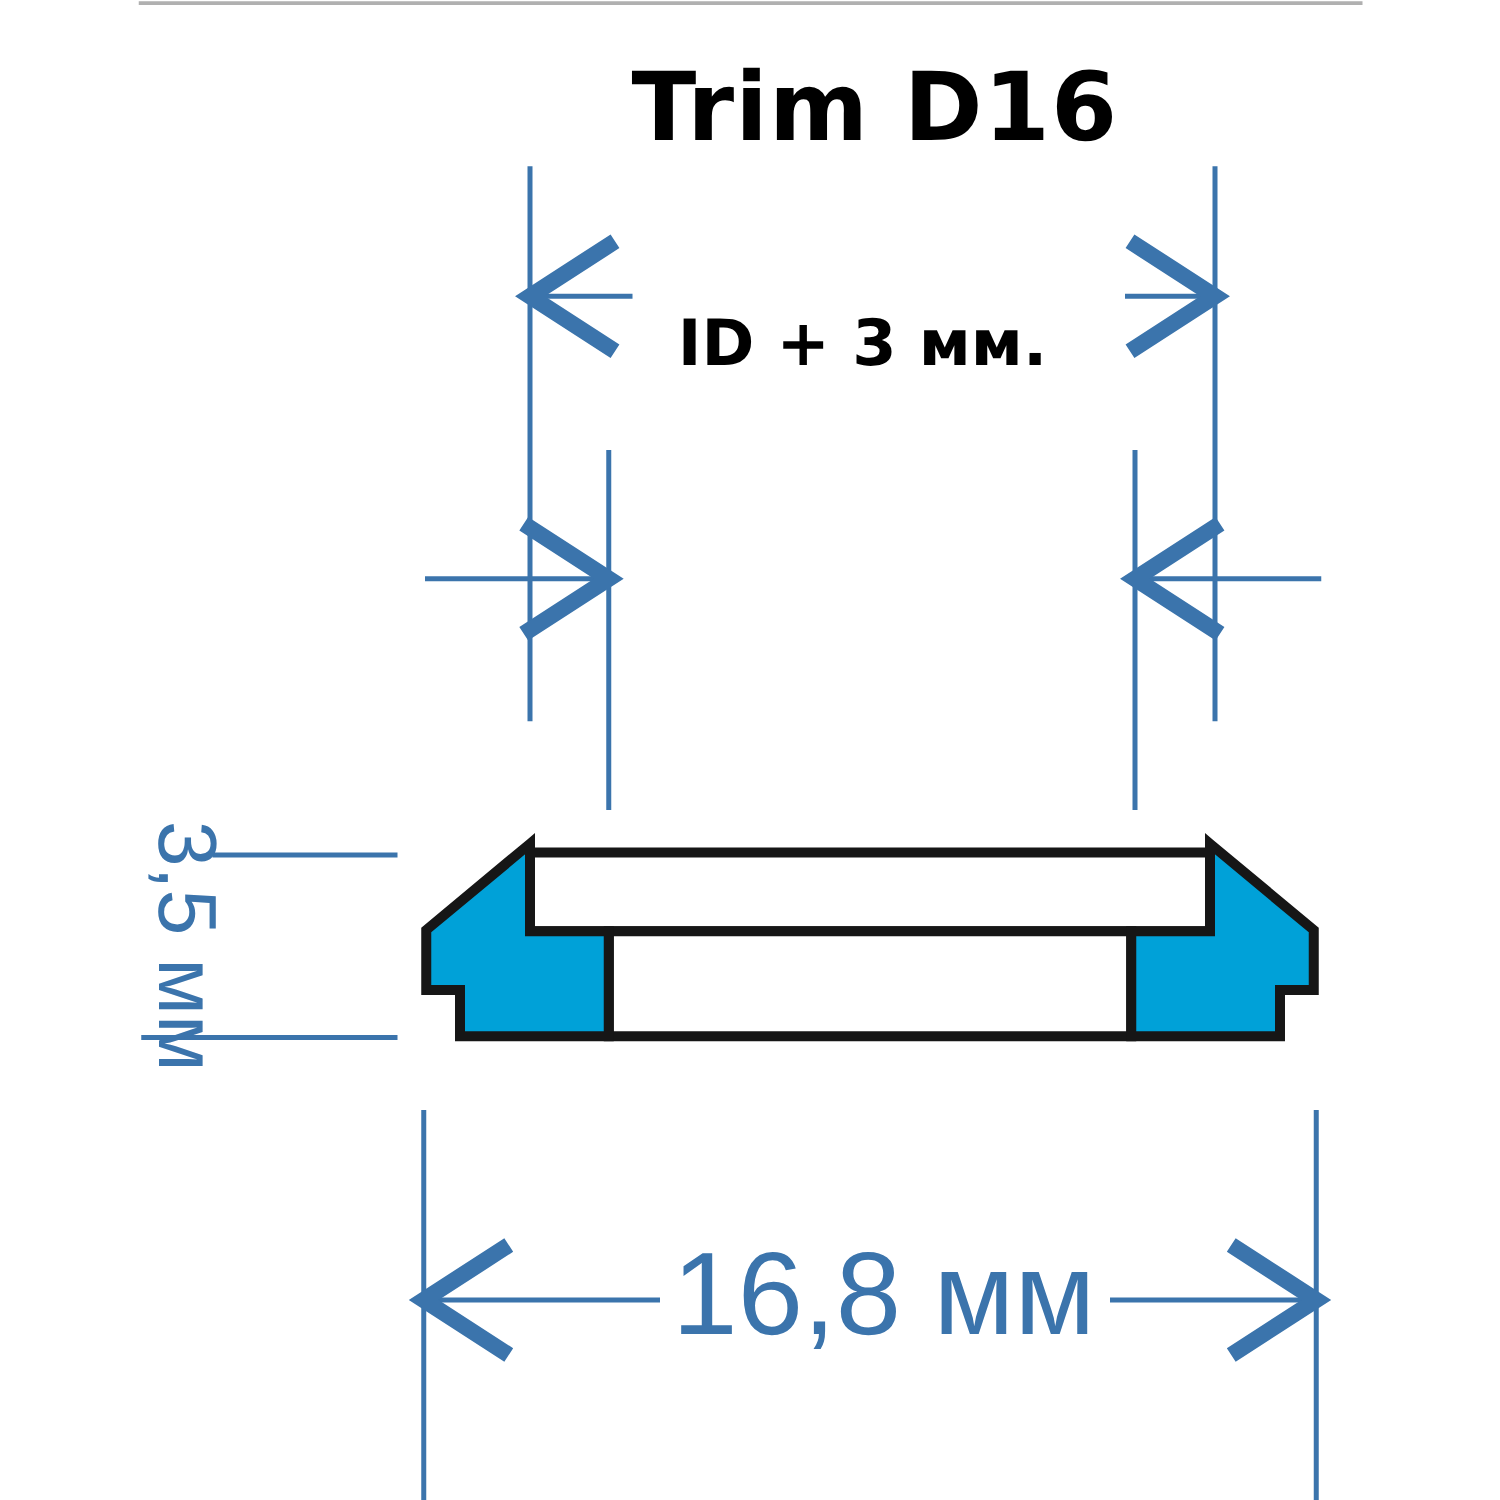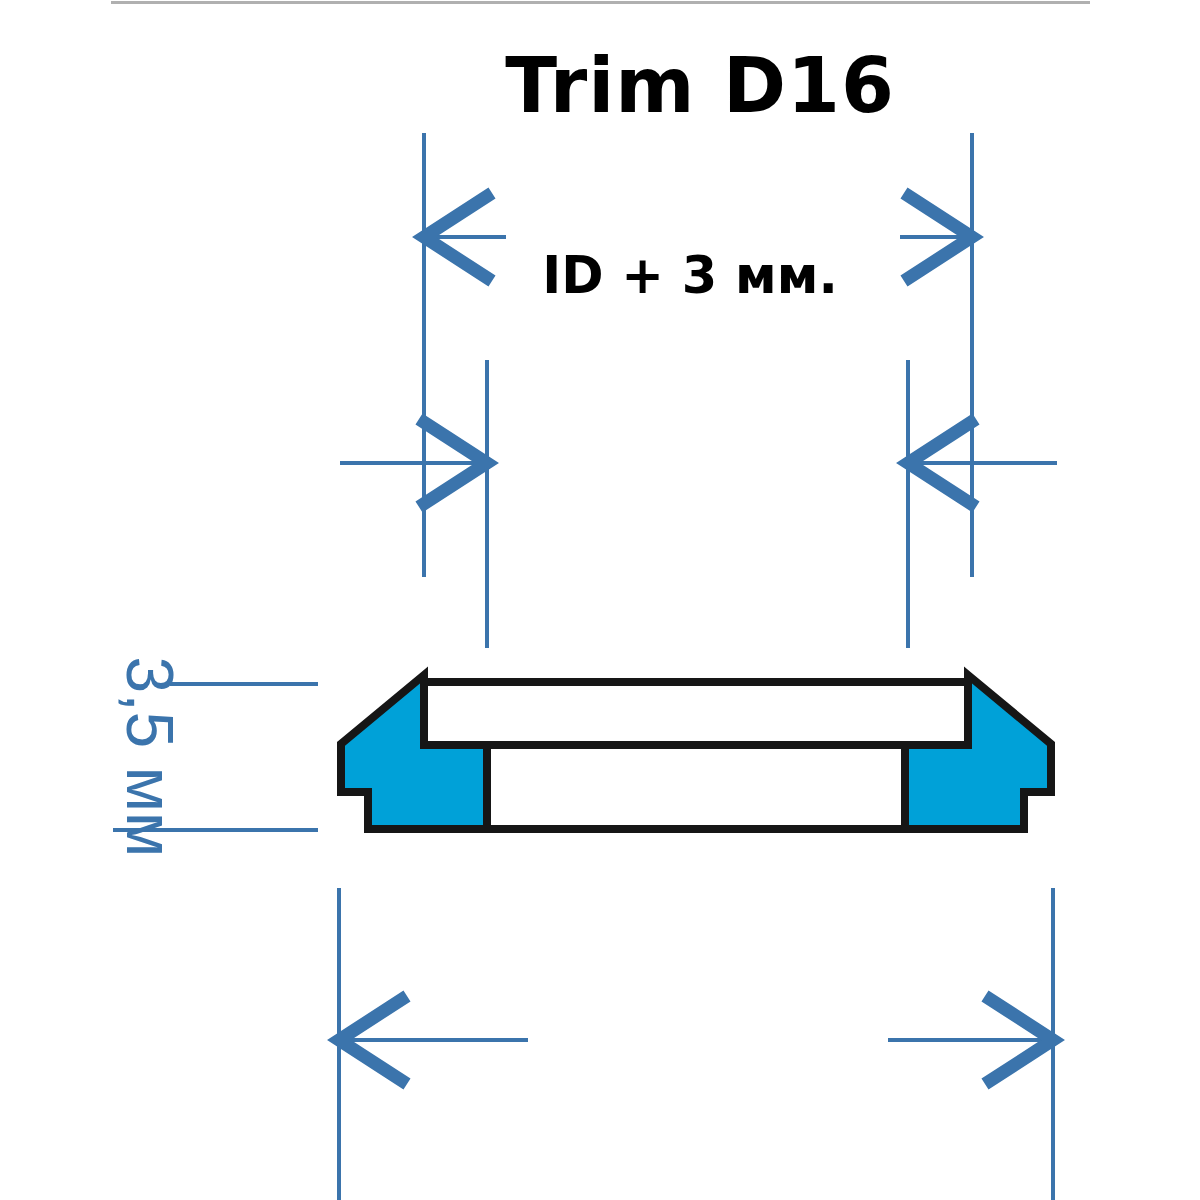--- a/index.html
+++ b/index.html
@@ -102,13 +102,14 @@
       <line class="dim-line" x1="1053" y1="888" x2="1053" y2="1200"></line>
       <line class="dim-line" x1="339" y1="1040" x2="528" y2="1040"></line>
       <path class="dim-arrow" d="M407 996 L339 1040 L407 1084"></path>
       <line class="dim-line" x1="888" y1="1040" x2="1053" y2="1040"></line>
       <path class="dim-arrow" d="M985 996 L1053 1040 L985 1084"></path>
     </g>
   </svg>
 
   <div class="txt lbl-outer">ID + 3 мм.</div>
   <div class="txt lbl-height">3,5 мм</div>
+  <div class="txt lbl-width">16,8 мм</div>
 </div>
 
 </body></html>

